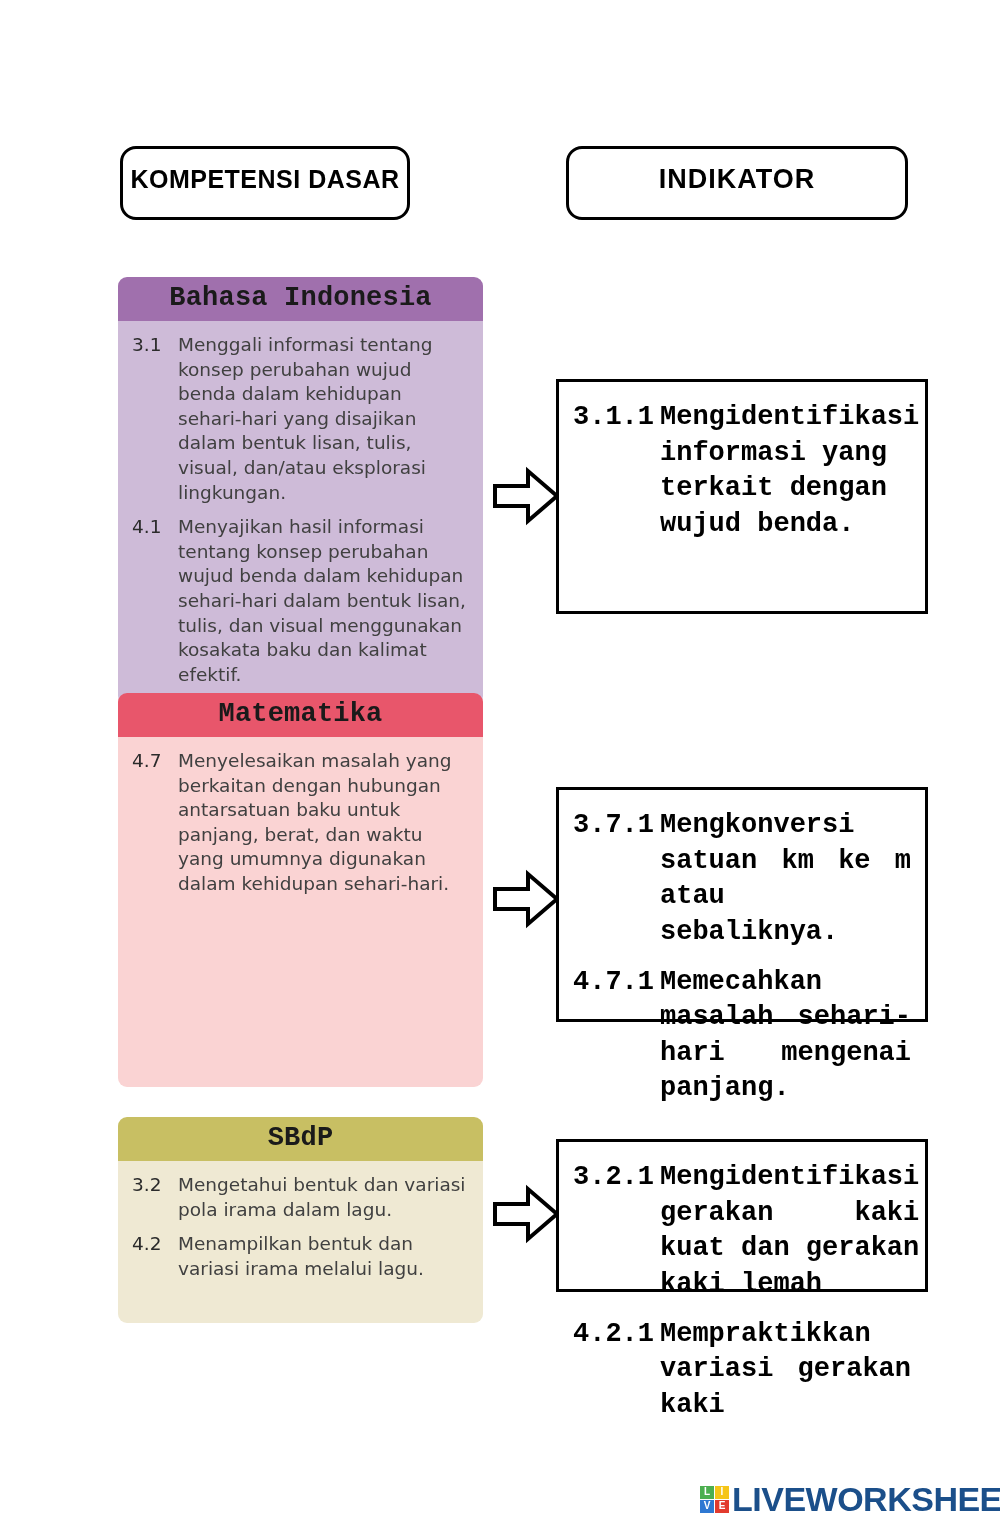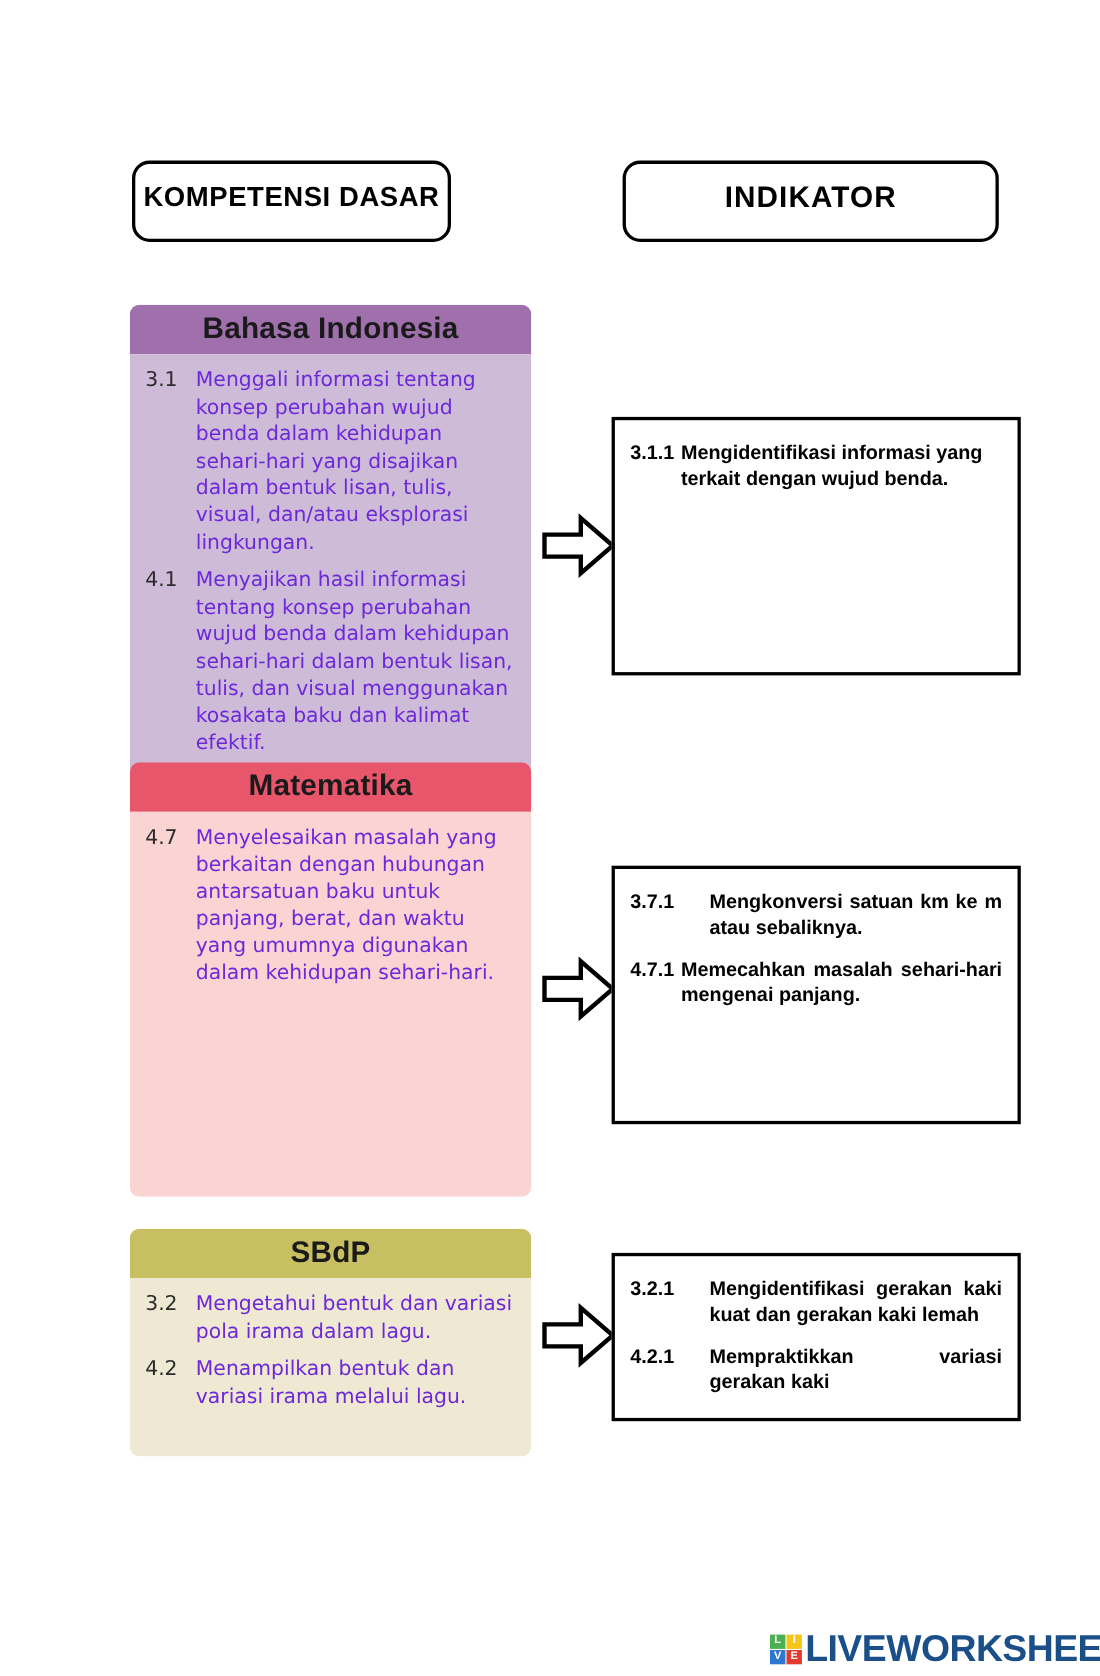--- a/index.html
+++ b/index.html
@@ -65,42 +65,42 @@
     border-radius: 9px;
     overflow: hidden;
   }
   .kd-head {
     text-align: center;
     font-size: 27px;
     font-weight: bold;
     color: #1a1a1a;
     padding: 6px 0 8px 0;
     letter-spacing: 0.2px;
-    font-family: Liberation Sans, sans-serif;
+    font-family: Liberation Mono, monospace;
   }
   .kd-body {
     padding: 12px 16px 18px 14px;
   }
   .kd-row {
     display: flex;
     margin-bottom: 10px;
   }
   .kd-row:last-child { margin-bottom: 0; }
   .kd-code {
     width: 46px;
     flex: 0 0 46px;
     font-size: 18.5px;
     color: #2b2b2b;
     line-height: 1.33;
     font-family: "DejaVu Sans", sans-serif;
   }
   .kd-text {
     flex: 1 1 auto;
     font-size: 18.5px;
-    color: #6d28d9;
+    color: #404040;
     line-height: 1.33;
     font-family: "DejaVu Sans", sans-serif;
   }
 
   
   #card-bahasa   { top: 277px; }
   #card-matematika { top: 693px; }
   #card-sbdp     { top: 1117px; }
 
   #card-bahasa .kd-body   { min-height: 333px; }
@@ -128,23 +128,23 @@
     border: 3px solid #000000;
     padding: 18px 14px 14px 14px;
   }
   #box-bahasa    { top: 379px; height: 235px; }
   #box-matematika{ top: 787px; height: 235px; }
   #box-sbdp      { top: 1139px; height: 153px; }
 
   .ind-row {
     display: flex;
     margin-bottom: 14px;
-    font-family: Liberation Sans, sans-serif;
-    font-weight: bold;
-    font-size: 18px;
+    font-family: Liberation Mono, monospace;
+    font-weight: bold;
+    font-size: 27px;
     line-height: 1.32;
     color: #000000;
   }
   .ind-row:last-child { margin-bottom: 0; }
   .ind-code {
     flex: 0 0 auto;
     white-space: nowrap;
     padding-right: 6px;
   }
   .ind-text { flex: 1 1 auto; }

